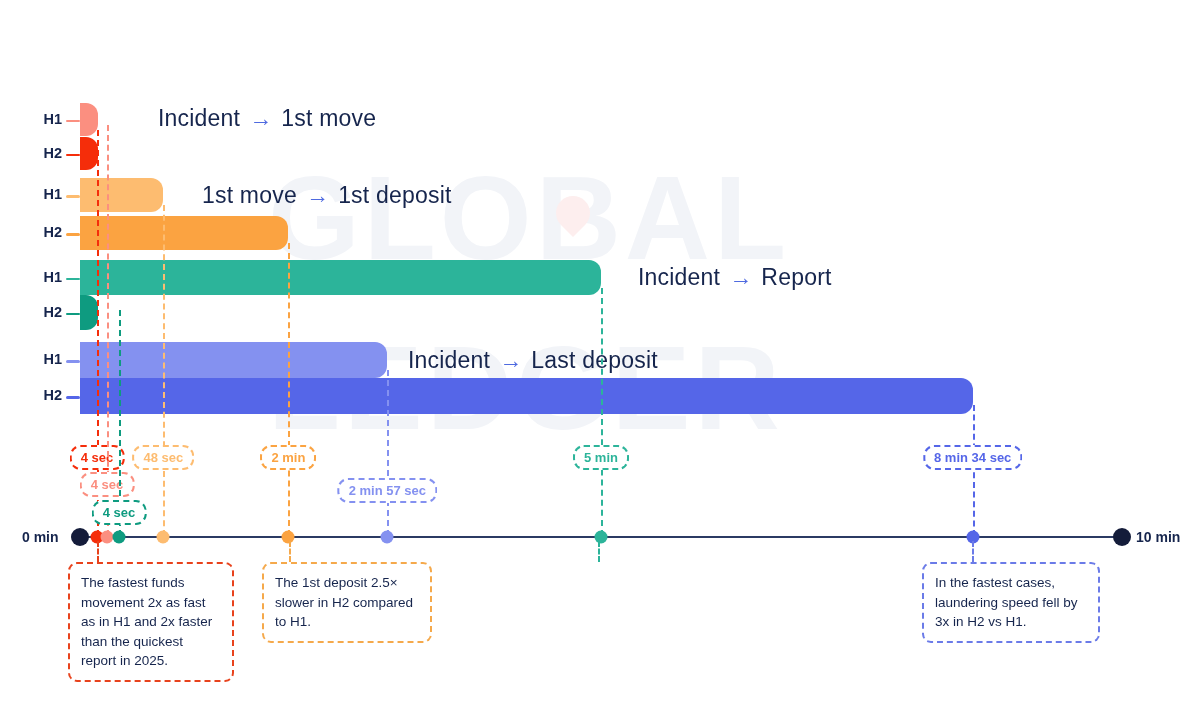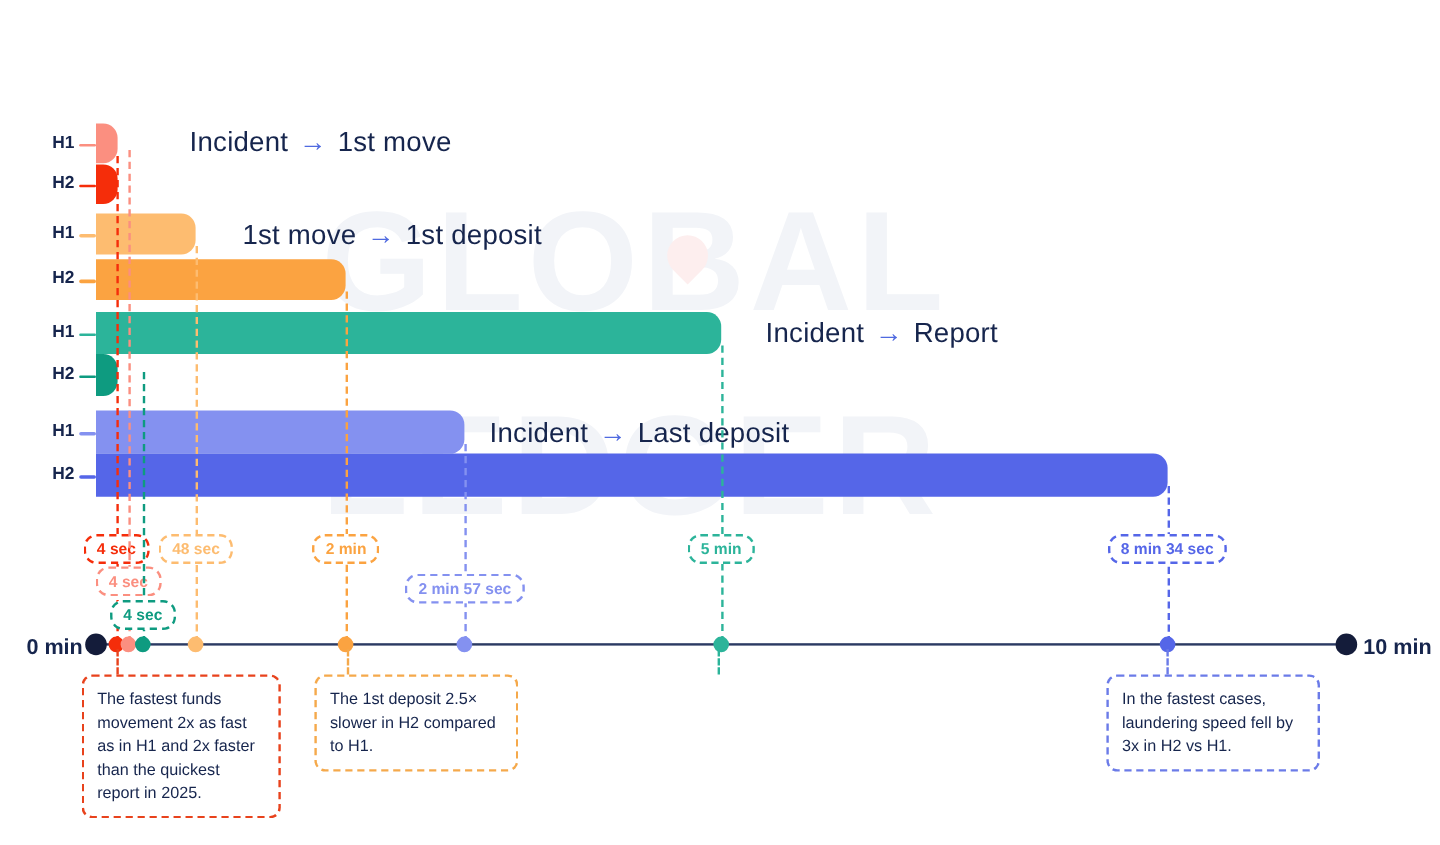--- a/index.html
+++ b/index.html
@@ -43,21 +43,21 @@
     position:absolute;font-size:23px;color:#16254d;white-space:nowrap;
     font-weight:400;letter-spacing:.2px;
   }
   .caption .arw{color:#4f6ae0;padding:0 9px;font-weight:400;}
 
   
   .axis-line{position:absolute;left:80px;top:536px;width:1042px;height:2px;background:#2b3a63;}
   .axis-dot{position:absolute;width:13px;height:13px;border-radius:50%;
     transform:translate(-50%,-50%);top:537px;}
   .axis-dot.big{width:18px;height:18px;}
-  .axis-end-label{position:absolute;font-size:18px;font-weight:600;color:#16254d;top:529px;}
+  .axis-end-label{position:absolute;font-size:14px;font-weight:600;color:#16254d;top:529px;}
 
   
   .guide{position:absolute;width:0;border-left:2px dashed;}
 
   
   .pill{
     position:absolute;transform:translateX(-50%);
     border:2px dashed;border-radius:11px;
     padding:3px 9px;font-size:13px;font-weight:600;white-space:nowrap;
     background:#ffffff;

